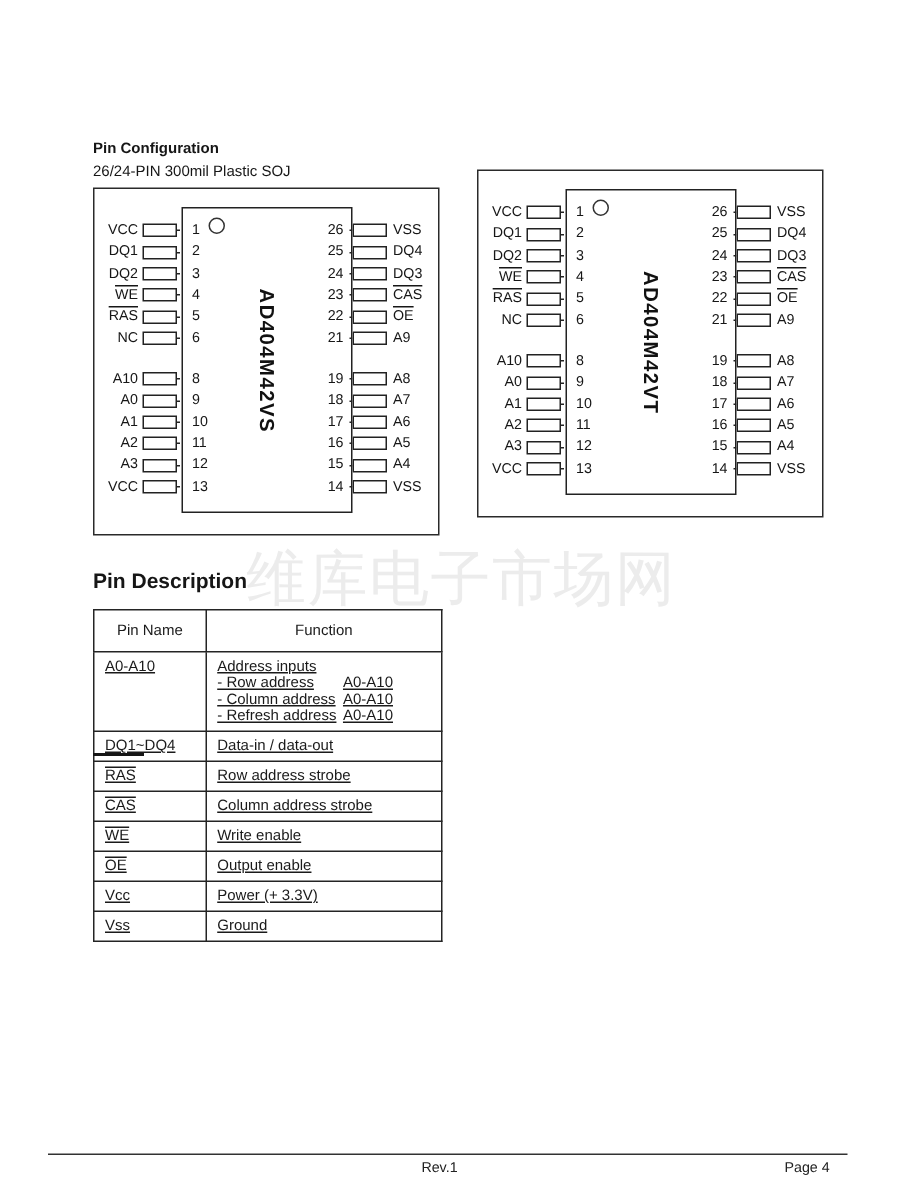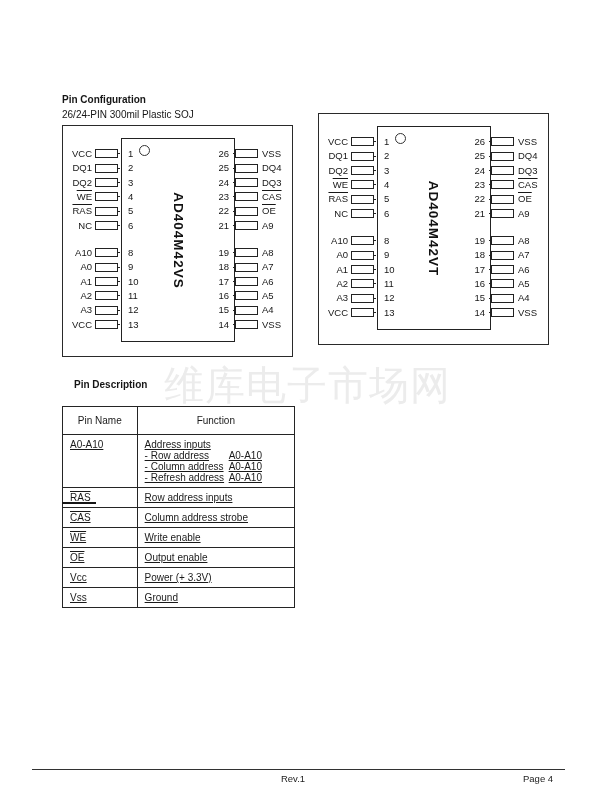--- a/index.html
+++ b/index.html
@@ -47,21 +47,21 @@
   .p-box{flex:0 0 auto;width:23px;height:9px;border:1px solid #222;box-sizing:border-box;background:#fff;}
   .p-box.l{margin-left:3px;}
   .p-conn{flex:0 0 auto;width:2px;height:1px;background:#222;}
   .p-num{flex:0 0 auto;}
   .p-num.l{margin-left:8px;width:26px;text-align:left;}
   .p-num.r{width:26px;text-align:right;margin-right:4px;}
   .p-sp{flex:1 1 auto;}
   .ol{text-decoration:overline;text-decoration-thickness:1px;text-underline-offset:1px;}
   
   .h-desc{
-    position:absolute;left:74px;top:379px;margin:0;font-size:10px;font-weight:bold;color:#161616;
+    position:absolute;left:62px;top:379px;margin:0;font-size:14px;font-weight:bold;color:#161616;
   }
   .pin-table{
     position:absolute;left:62px;top:406px;width:233px;border-collapse:collapse;
     font-size:10px;color:#1a1a1a;background:#fff;
   }
   .pin-table th,.pin-table td{border:1px solid #242424;}
   .pin-table th{
     font-weight:normal;height:25px;text-align:center;vertical-align:middle;font-size:10px;
   }
   .pin-table col.c1{width:75px;}
@@ -405,24 +405,32 @@
                 <span>- Column address</span>
                 <span class="fval">A0-A10</span>
               </div>
               <div class="fline">
                 <span>- Refresh address</span>
                 <span class="fval">A0-A10</span>
               </div>
             </td>
           </tr>
           <tr>
+            <td><span class="">DQ1~DQ4</span></td>
+            <td>
+              <div class="fline">
+                <span>Data-in / data-out</span>
+              </div>
+            </td>
+          </tr>
+          <tr>
             <td><span class="ol">RAS</span></td>
             <td>
               <div class="fline">
-                <span>Row address inputs</span>
+                <span>Row address strobe</span>
               </div>
             </td>
           </tr>
           <tr>
             <td><span class="ol">CAS</span></td>
             <td>
               <div class="fline">
                 <span>Column address strobe</span>
               </div>
             </td>

